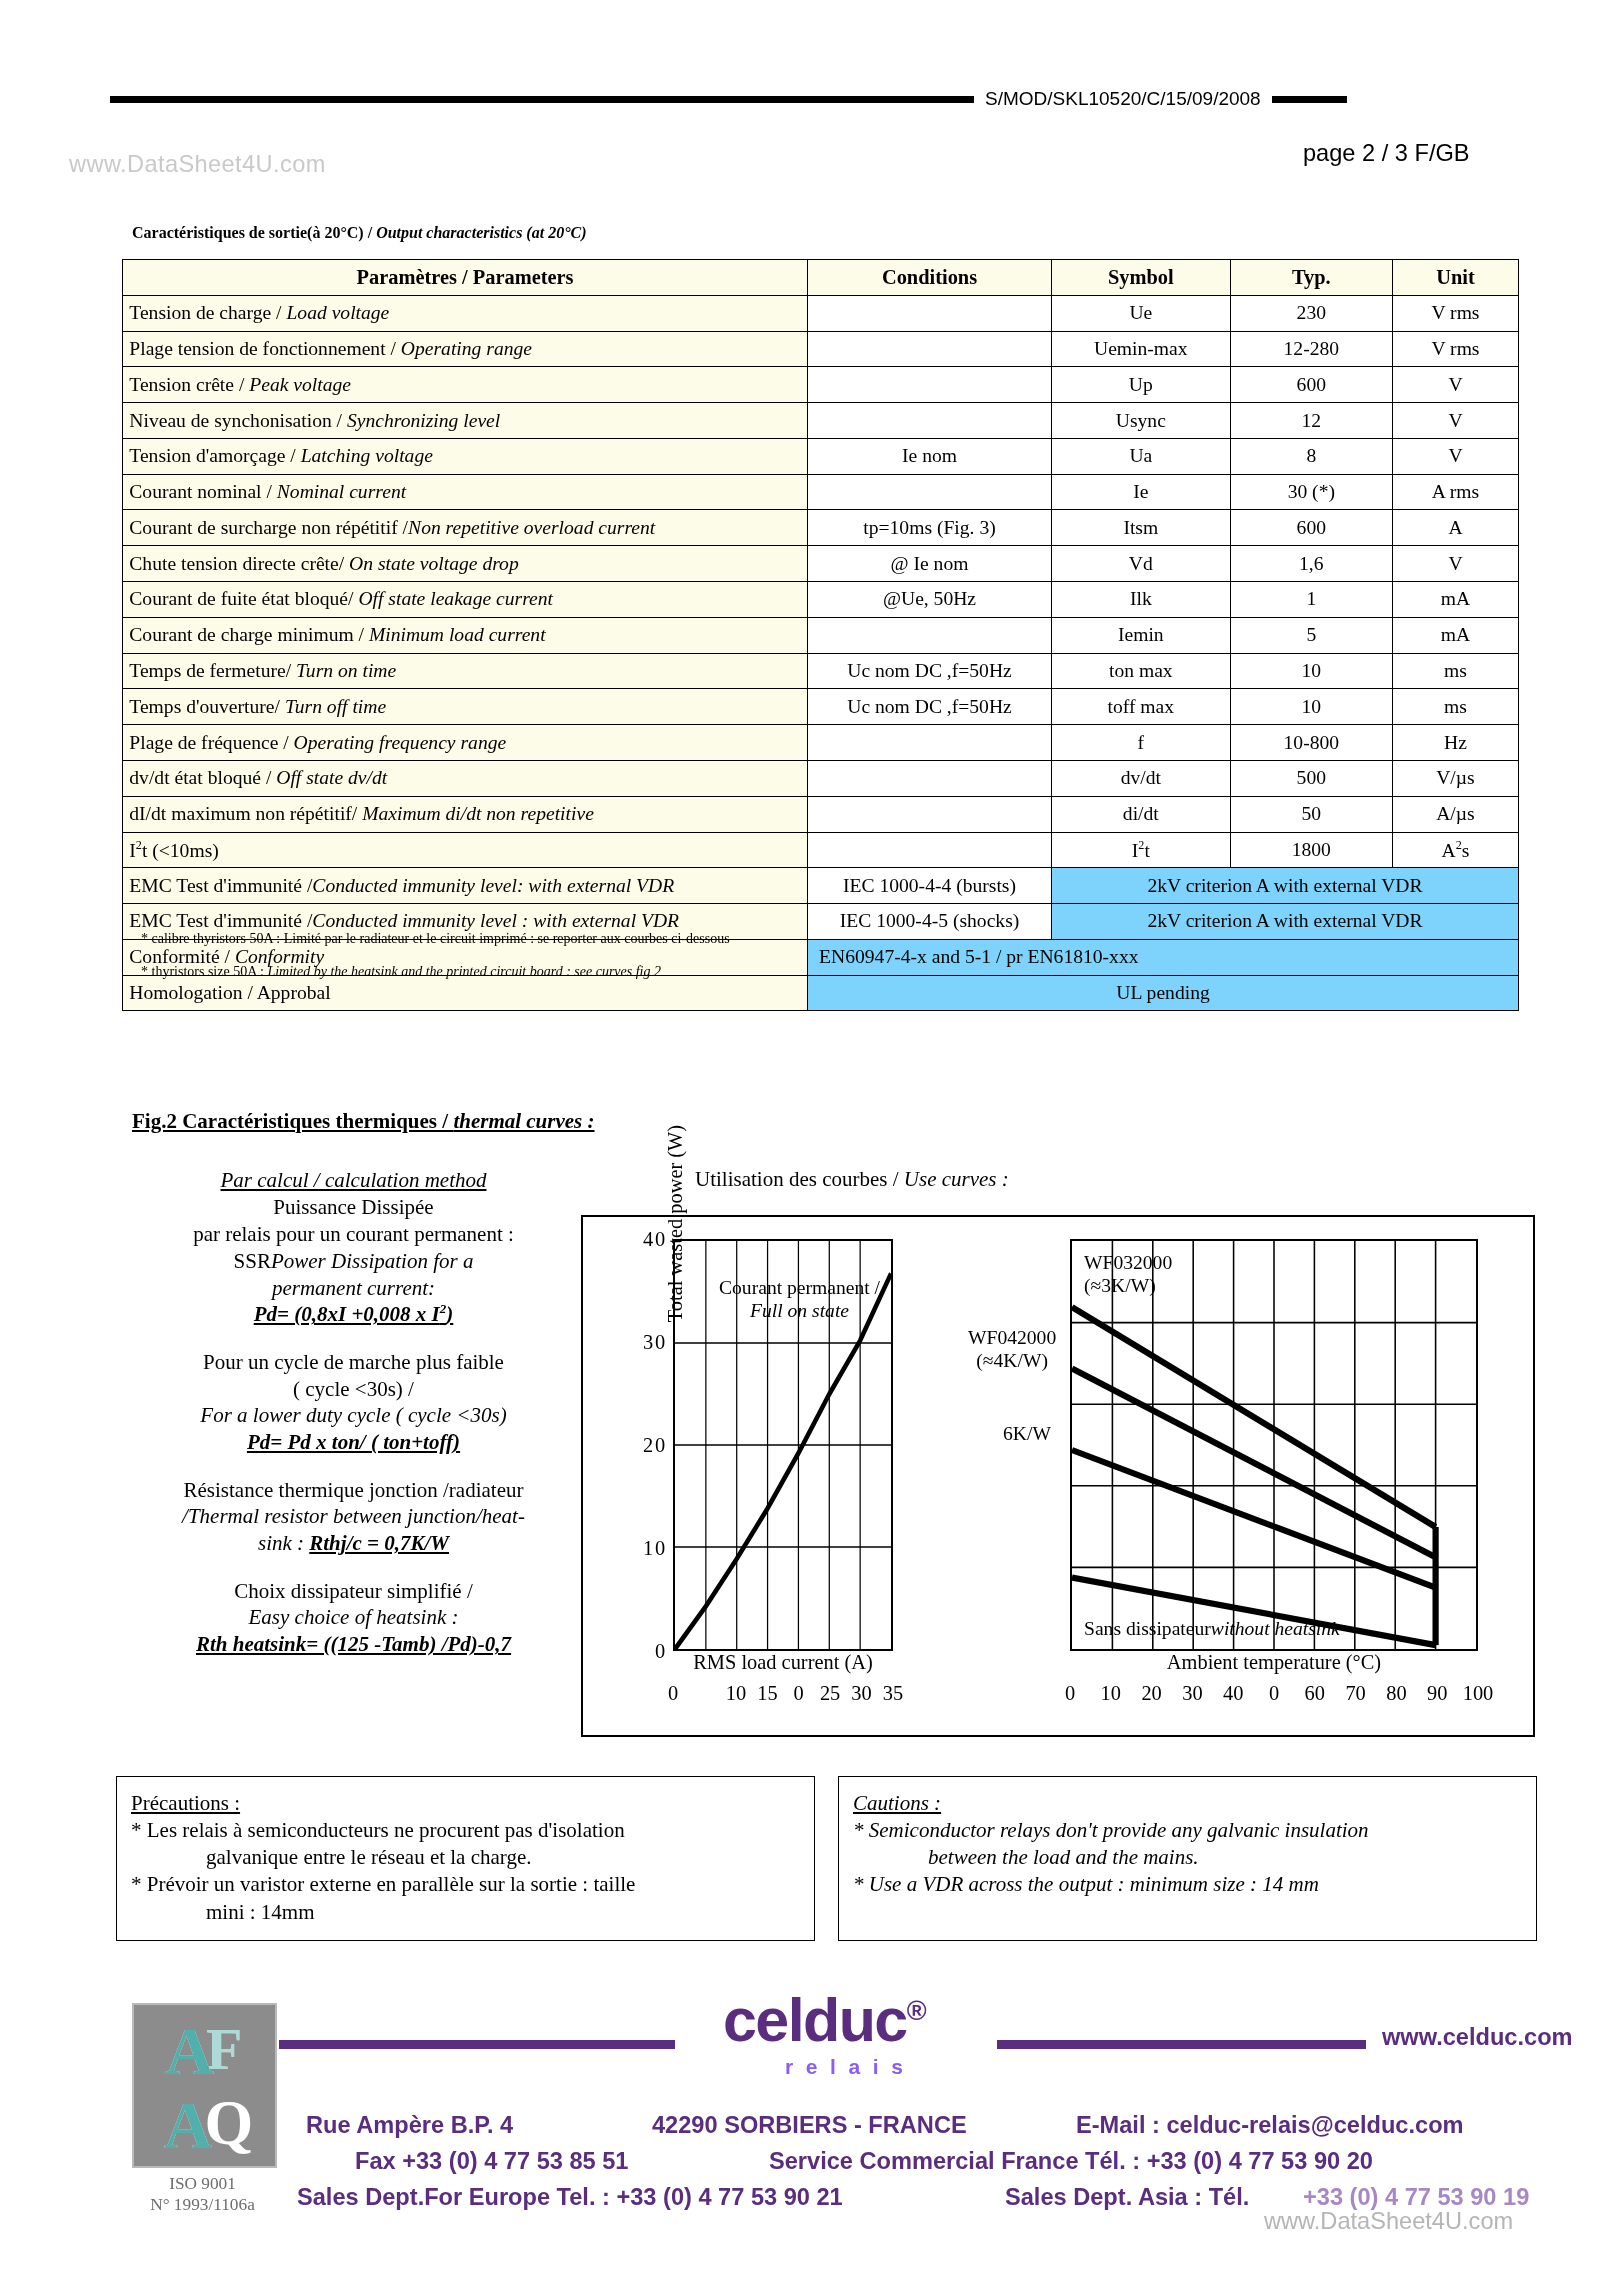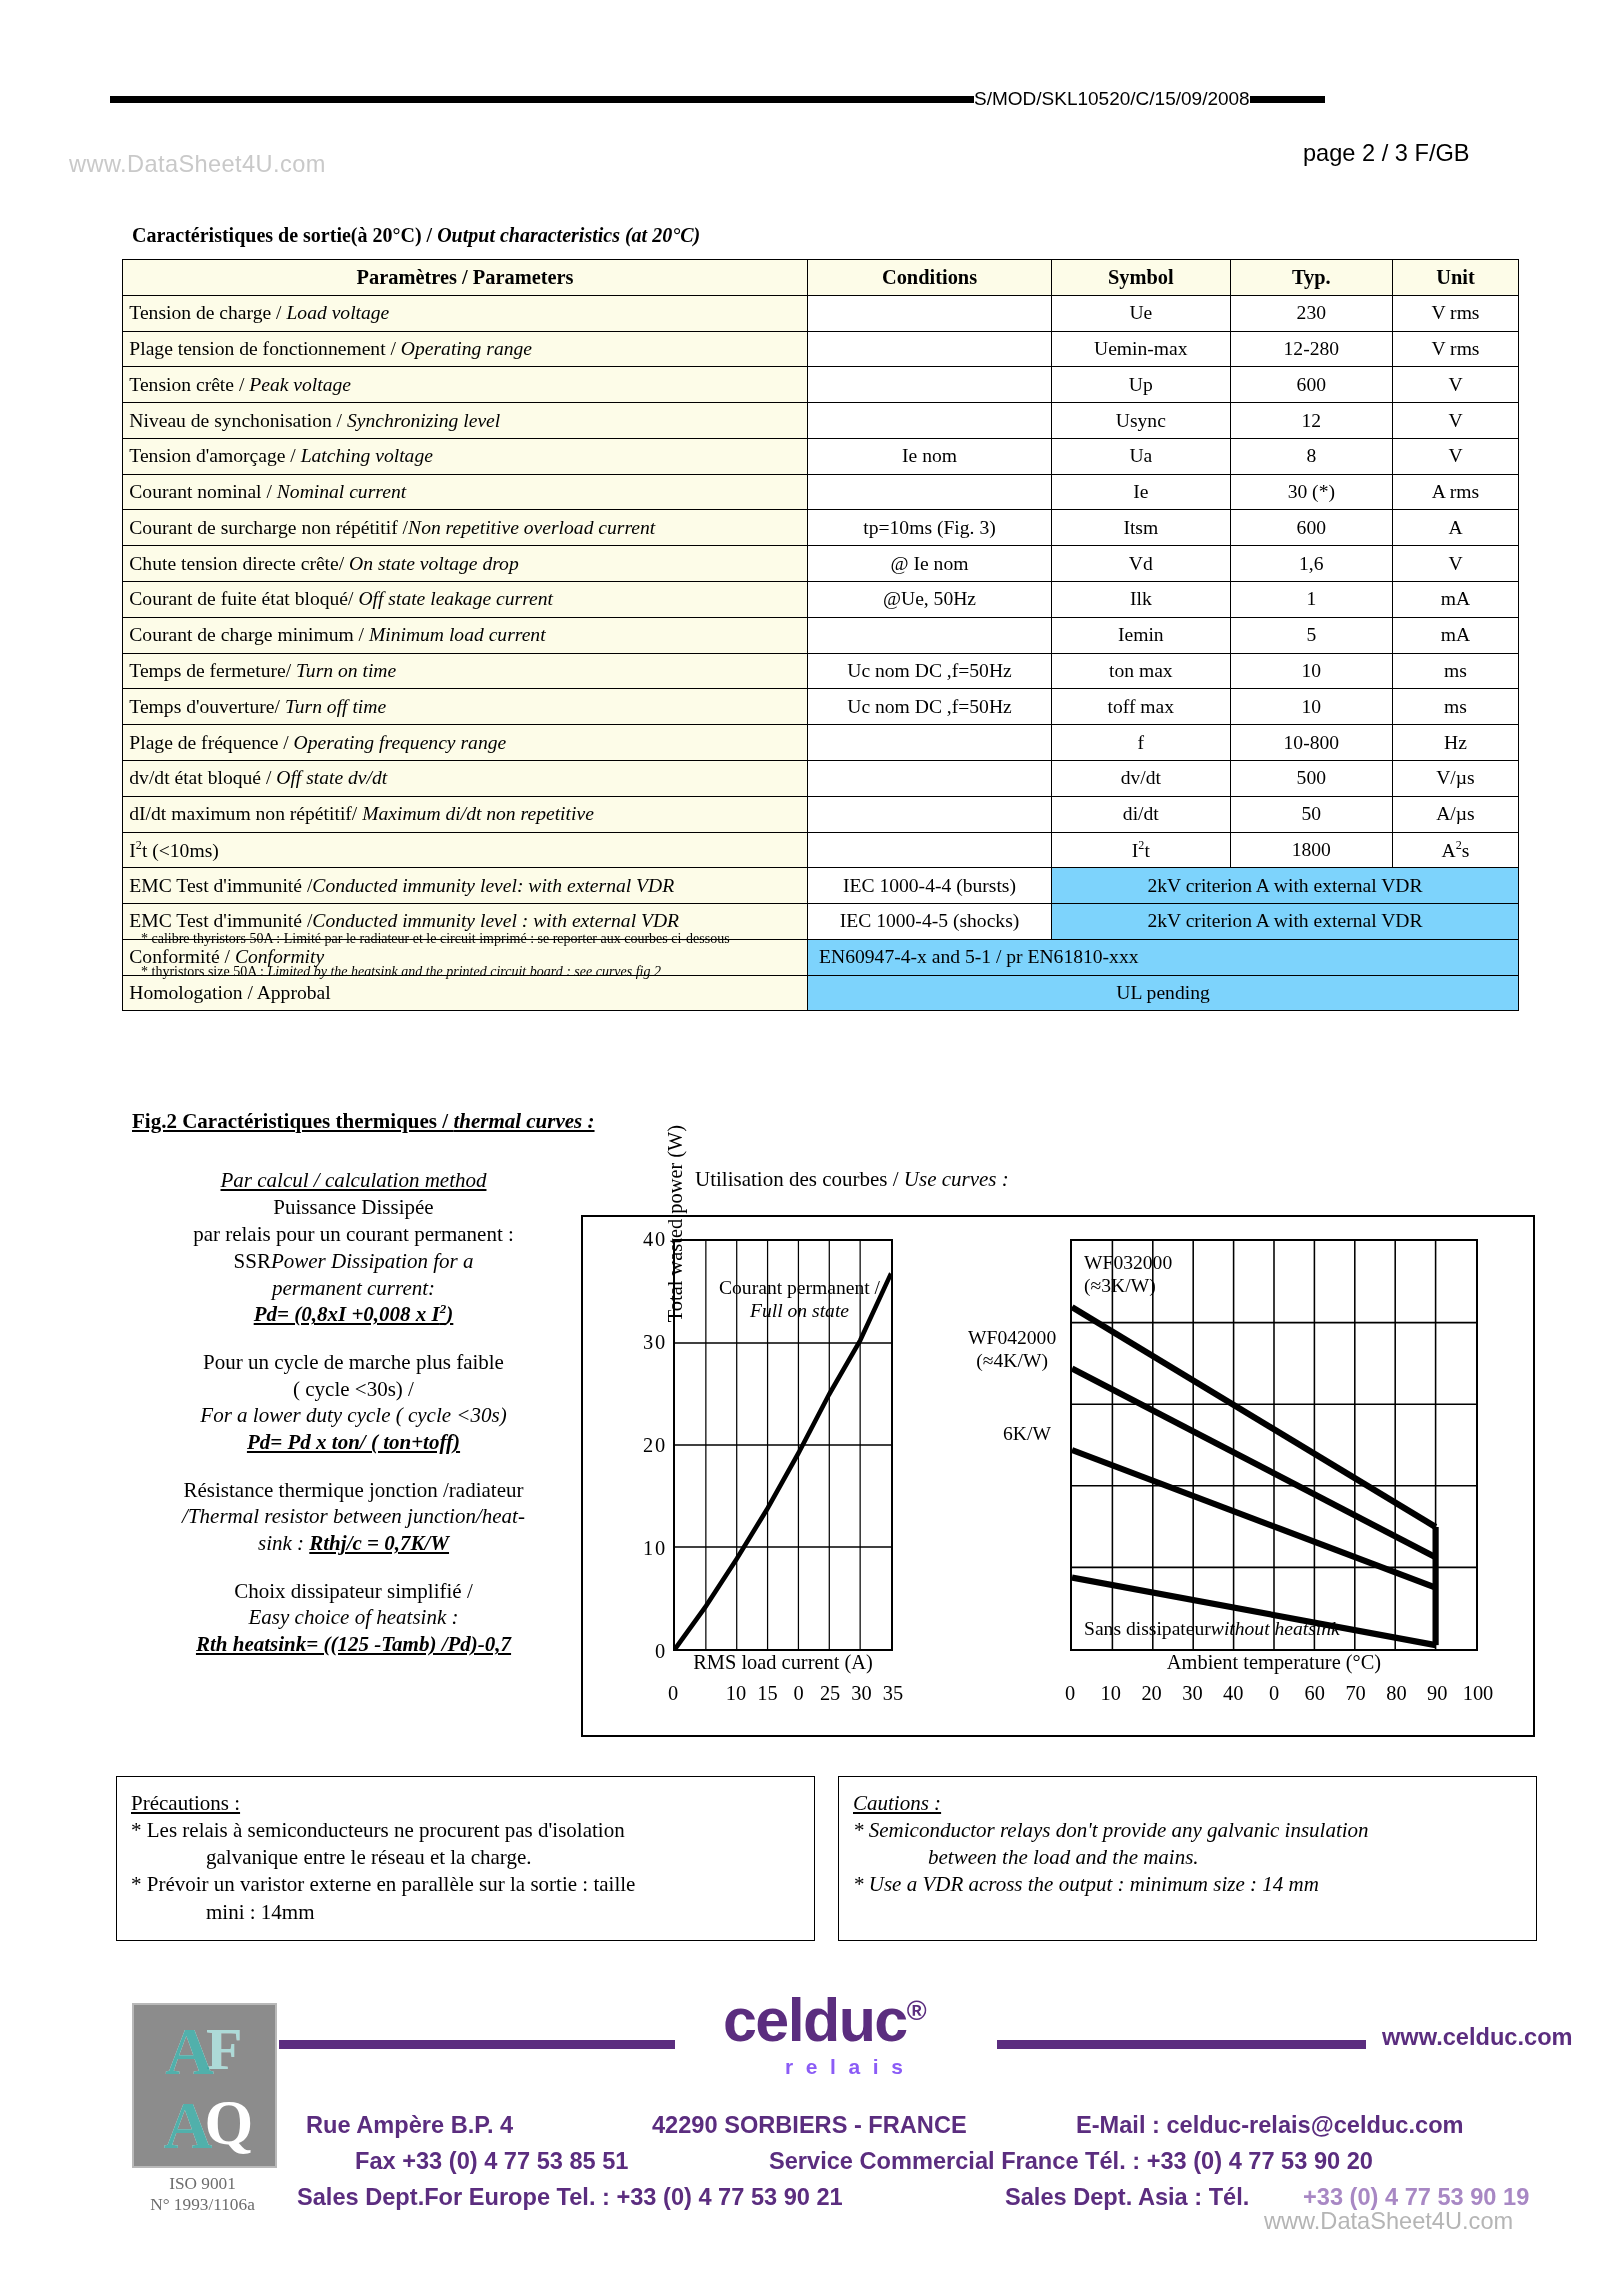--- a/index.html
+++ b/index.html
@@ -7,32 +7,32 @@
     width:1622px;height:2295px;
     background:#ffffff;
     font-family:"Liberation Serif", serif;
     color:#000;
     position:relative;
     overflow:hidden;
   }
   .page{position:absolute;inset:0;}
 
   
-  .hdr-rule-wrap{position:absolute;left:110px;top:88px;width:1413px;display:flex;align-items:center;}
+  .hdr-rule-wrap{position:absolute;left:110px;top:88px;width:1413px;display:flex;align-items:center;gap:11px;}
   .hdr-rule{flex:0 0 auto;height:7px;background:#000;}
   .hdr-rule.l{width:864px;}
   .hdr-rule.r{width:75px;}
   .hdr-ref{font-family:"Liberation Sans",sans-serif;font-size:19px;white-space:nowrap;}
 
   .wm-top{position:absolute;left:69px;top:151px;font-family:"Liberation Sans",sans-serif;
           font-size:23.6px;color:#c9c9c9;letter-spacing:0.4px;}
   .page-no{position:absolute;left:1303px;top:140px;font-family:"Liberation Sans",sans-serif;font-size:23.6px;}
 
   
-  .tbl-title{position:absolute;left:132px;top:224px;font-size:20px;font-weight:bold;}
+  .tbl-title{position:absolute;left:132px;top:224px;font-size:16px;font-weight:bold;}
   .tbl-title i{font-weight:bold;font-style:italic;}
 
   table.spec{position:absolute;left:122px;top:259px;border-collapse:collapse;width:1397px;
              table-layout:fixed;font-size:19.6px;}
   table.spec td,table.spec th{border:1.6px solid #000;padding:2.4px 6.3px;vertical-align:middle;height:30px;}
   table.spec th{background:#fdfce8;text-align:center;font-weight:bold;font-size:20.4px;}
   table.spec td.param{background:#fdfce8;text-align:left;white-space:nowrap;}
   table.spec td.cond{text-align:center;background:#fff;}
   table.spec td.sym{text-align:center;background:#fff;}
   table.spec td.typ{text-align:center;background:#fff;}

